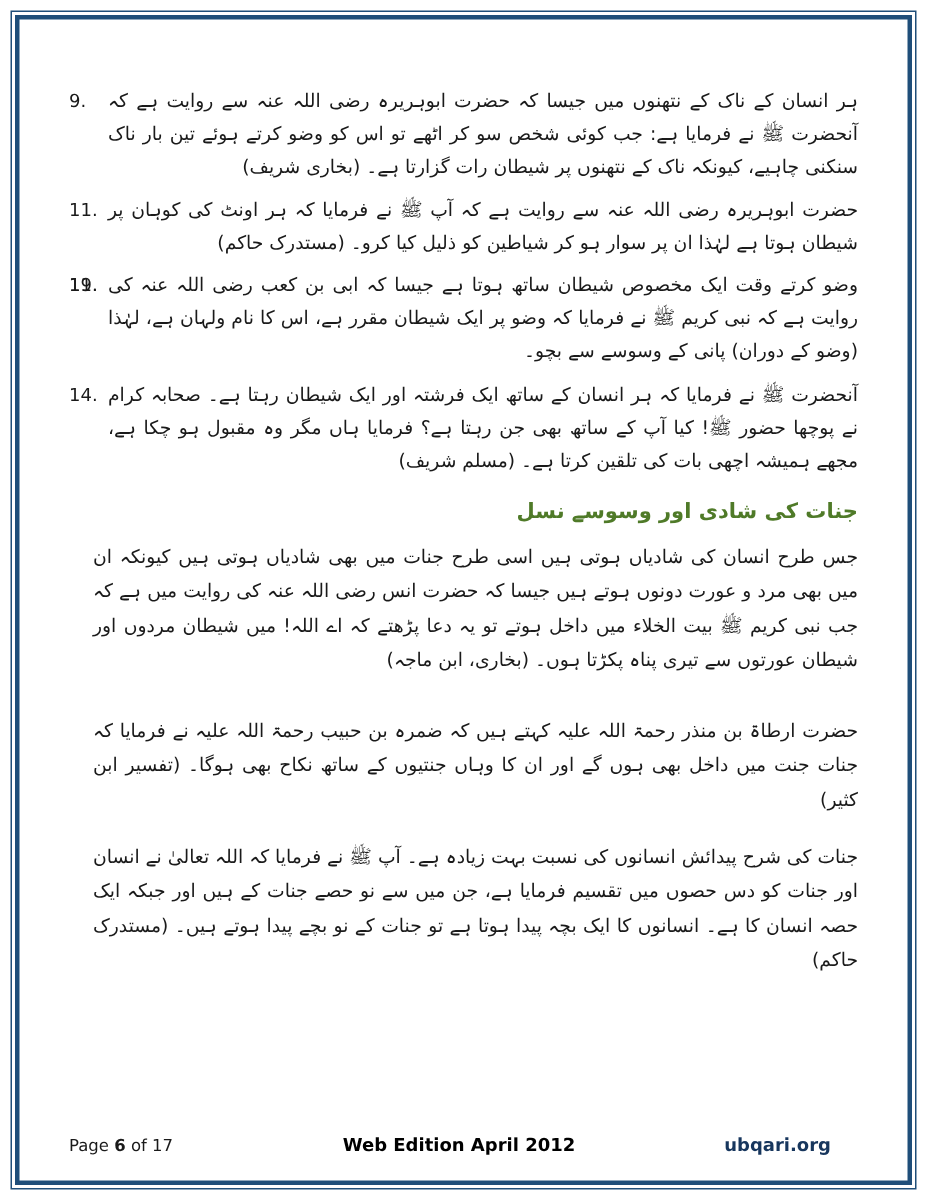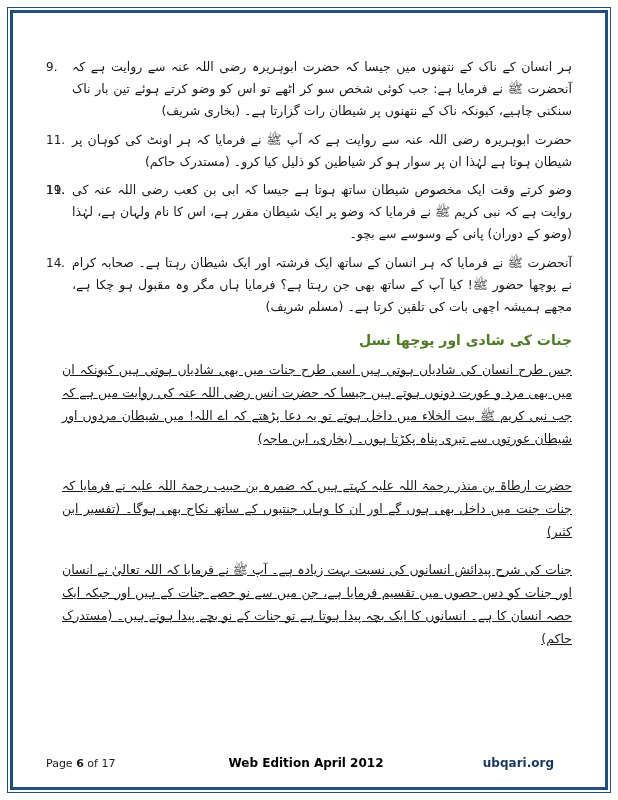--- a/index.html
+++ b/index.html
@@ -57,21 +57,20 @@
     font-size: 14px;
     color: #4F7A28;
     margin: 14px 0 10px 0;
   }
   .para {
     direction: rtl;
     text-align: justify;
     font-size: 12.5px;
     line-height: 1.85;
     margin: 0 0 14px 16px;
-    text-decoration: underline;
   }
   .para-spaced {
     margin-top: 24px;
   }
   .footer {
     position: absolute;
     left: 46px;
     right: 52px;
     bottom: 30px;
     height: 18px;
@@ -130,21 +129,21 @@
       <div class="list-item">
         <span class="list-num">19.</span>
         <span>وضو کرتے وقت ایک مخصوص شیطان ساتھ ہوتا ہے جیسا کہ ابی بن کعب رضی اللہ عنہ کی روایت ہے کہ نبی کریم ﷺ نے فرمایا کہ وضو پر ایک شیطان مقرر ہے، اس کا نام ولہان ہے، لہٰذا (وضو کے دوران) پانی کے وسوسے سے بچو۔</span>
       </div>
       <div class="list-item">
         <span class="list-num">14.</span>
         <span>آنحضرت ﷺ نے فرمایا کہ ہر انسان کے ساتھ ایک فرشتہ اور ایک شیطان رہتا ہے۔ صحابہ کرام نے پوچھا حضور ﷺ! کیا آپ کے ساتھ بھی جن رہتا ہے؟ فرمایا ہاں مگر وہ مقبول ہو چکا ہے، مجھے ہمیشہ اچھی بات کی تلقین کرتا ہے۔ (مسلم شریف)</span>
       </div>
     </div>
 
-    <div class="section-heading">جنات کی شادی اور پوچھا نسل</div>
+    <div class="section-heading">جنات کی شادی اور وسوسے نسل</div>
 
     <p class="para">جس طرح انسان کی شادیاں ہوتی ہیں اسی طرح جنات میں بھی شادیاں ہوتی ہیں کیونکہ ان میں بھی مرد و عورت دونوں ہوتے ہیں جیسا کہ حضرت انس رضی اللہ عنہ کی روایت میں ہے کہ جب نبی کریم ﷺ بیت الخلاء میں داخل ہوتے تو یہ دعا پڑھتے کہ اے اللہ! میں شیطان مردوں اور شیطان عورتوں سے تیری پناہ پکڑتا ہوں۔ (بخاری، ابن ماجہ)</p>
     <p class="para para-spaced">حضرت ارطاۃ بن منذر رحمۃ اللہ علیہ کہتے ہیں کہ ضمرہ بن حبیب رحمۃ اللہ علیہ نے فرمایا کہ جنات جنت میں داخل بھی ہوں گے اور ان کا وہاں جنتیوں کے ساتھ نکاح بھی ہوگا۔ (تفسیر ابن کثیر)</p>
     <p class="para">جنات کی شرح پیدائش انسانوں کی نسبت بہت زیادہ ہے۔ آپ ﷺ نے فرمایا کہ اللہ تعالیٰ نے انسان اور جنات کو دس حصوں میں تقسیم فرمایا ہے، جن میں سے نو حصے جنات کے ہیں اور جبکہ ایک حصہ انسان کا ہے۔ انسانوں کا ایک بچہ پیدا ہوتا ہے تو جنات کے نو بچے پیدا ہوتے ہیں۔ (مستدرک حاکم)</p>
 
   </div>
 
   <div class="footer">
     <span class="page-label"><span>Page </span><span class="page-num">6</span><span> of 17</span></span>
     <span class="edition">Web Edition April 2012</span>

